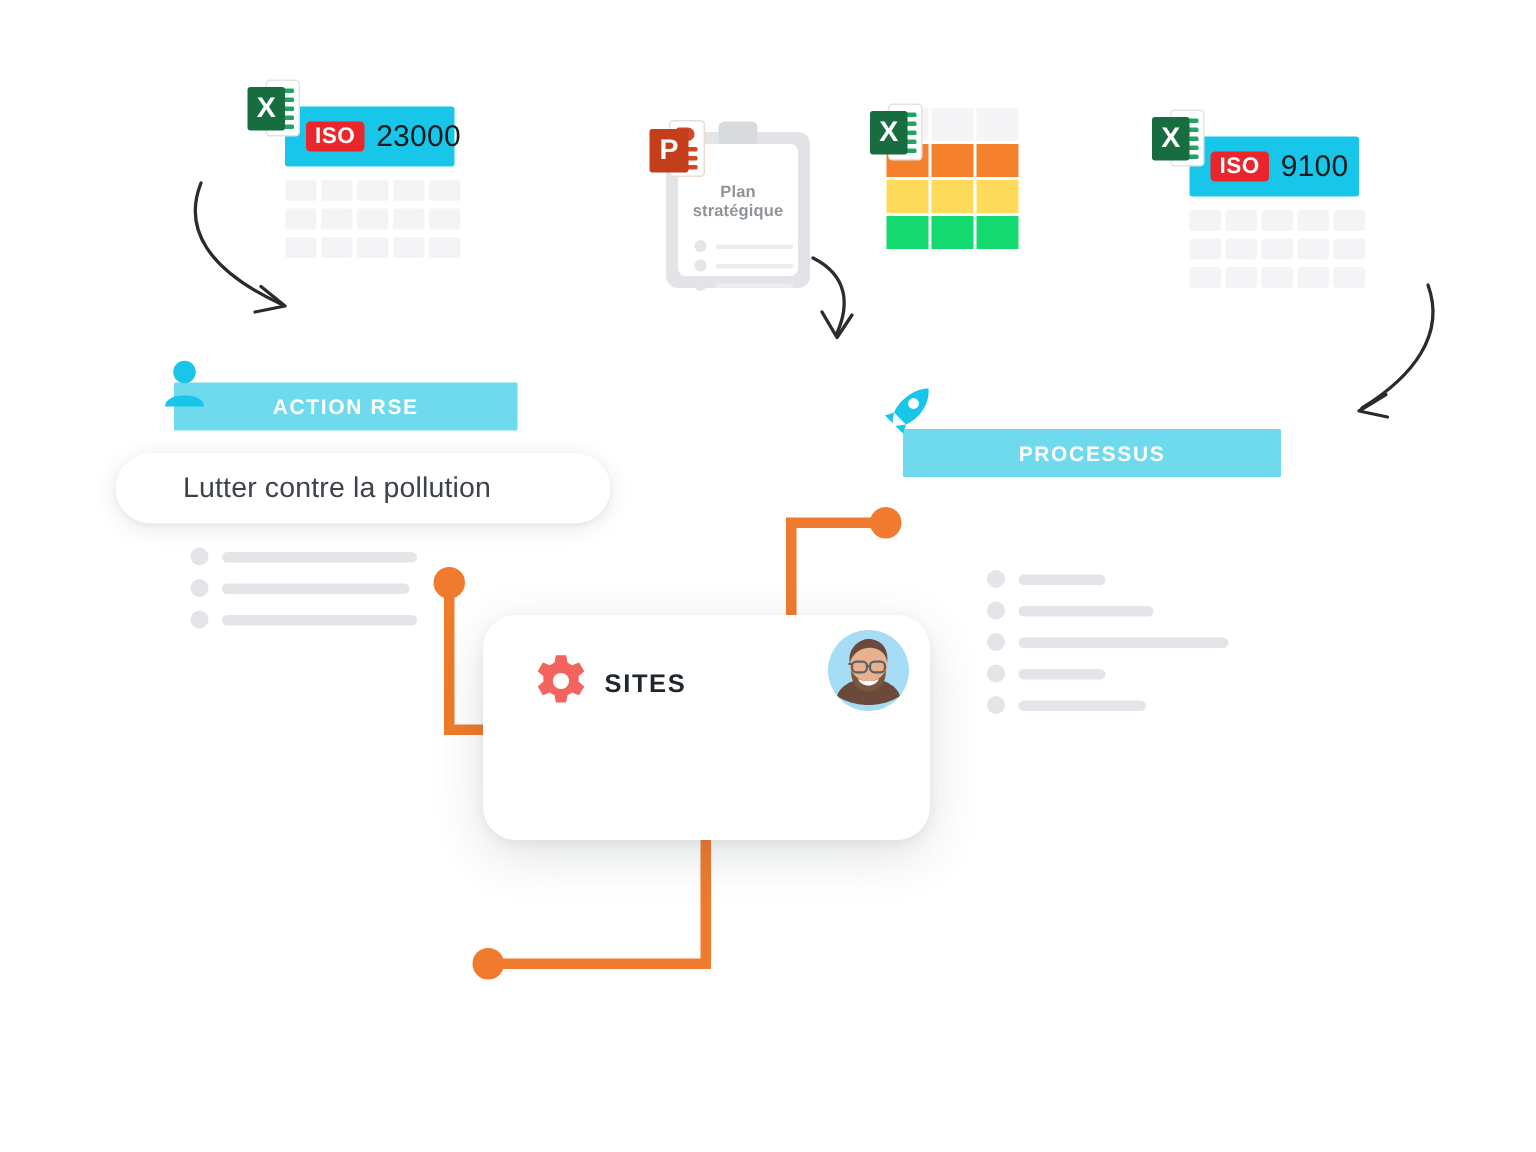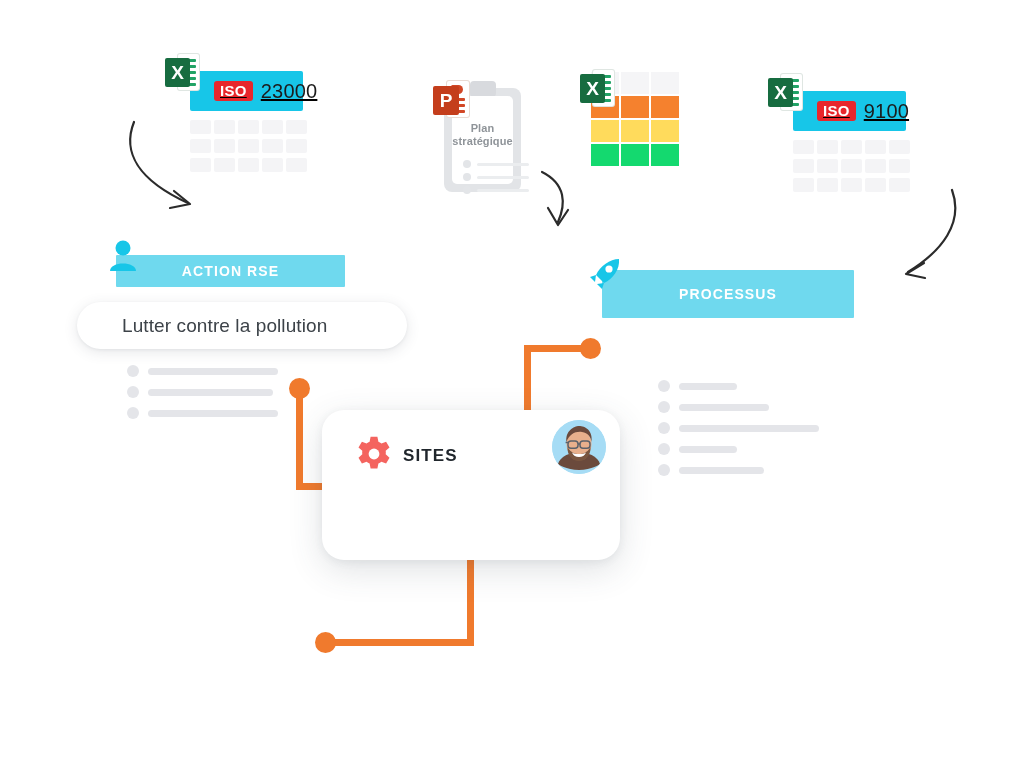--- a/index.html
+++ b/index.html
@@ -22,23 +22,22 @@
   .abs { position: absolute; }
 
   
   .doc-tile { position: absolute; }
   .iso-bar {
     position: absolute;
     background: #17c6e8;
     border-radius: 2px;
     display: flex;
     align-items: center;
-    padding-left: 24px;
+    padding-left: 14px;
     box-sizing: border-box;
-    text-decoration: underline;
   }
   .iso-badge {
     background: #e8262b;
     color: #ffffff;
     font-weight: bold;
     font-size: 15px;
     letter-spacing: .3px;
     padding: 2px 6px 3px 6px;
     border-radius: 3px;
     line-height: 1;
@@ -249,21 +248,21 @@
           <i style="top:11px;"></i>
           <i style="top:17px;"></i>
           <i style="top:23px;"></i>
           <i style="top:29px;"></i>
       </div>
       <div class="sq">X</div>
     </div>
   </div>
 
   <div class="doc-tile" style="left:433px; top:80px; width:100px; height:112px;">
-    <div class="clipboard" style="left:11px; top:8px; width:77px; height:104px;">
+    <div class="clipboard" style="left:11px; top:8px; width:96px; height:104px;">
       <div class="clip"></div>
       <div class="page">
         <div class="cb-title">
           <div>Plan</div>
           <div>stratégique</div>
         </div>
         <div class="cb-rows">
           <div class="r">
               <b></b>
               <s></s>
@@ -399,21 +398,21 @@
           <s style="left:21px; width:125px;"></s>
         </div>
       <div class="row" style="height:21px;">
           <b></b>
           <s style="left:21px; width:130px;"></s>
         </div>
     </div>
   </div>
 
   <div class="abs" style="left:588px; top:254px; width:370px; height:230px;">
-    <div class="cat-header" style="left:14px; top:16px; width:252px; height:48px;">
+    <div class="cat-header" style="left:14px; top:32px; width:252px; height:32px;">
       <span>PROCESSUS</span>
     </div>
     <svg class="cat-icon" width="34" height="36" style="left:0px; top:2px;" viewBox="0 0 34 36">
       <path d="M31 3 C22 3, 12 10, 8 19 L16 27 C25 23, 32 13, 31 3 Z" fill="#17c6e8"></path>
       <path d="M8 19 L2 21 L7 26 Z" fill="#17c6e8"></path>
       <path d="M16 27 L14 33 L9 28 Z" fill="#17c6e8"></path>
       <circle cx="21" cy="13" r="3.6" fill="#ffffff"></circle>
     </svg>
     <div class="rows" style="left:70px; top:126px;">
       <div class="row" style="height:21px;">

